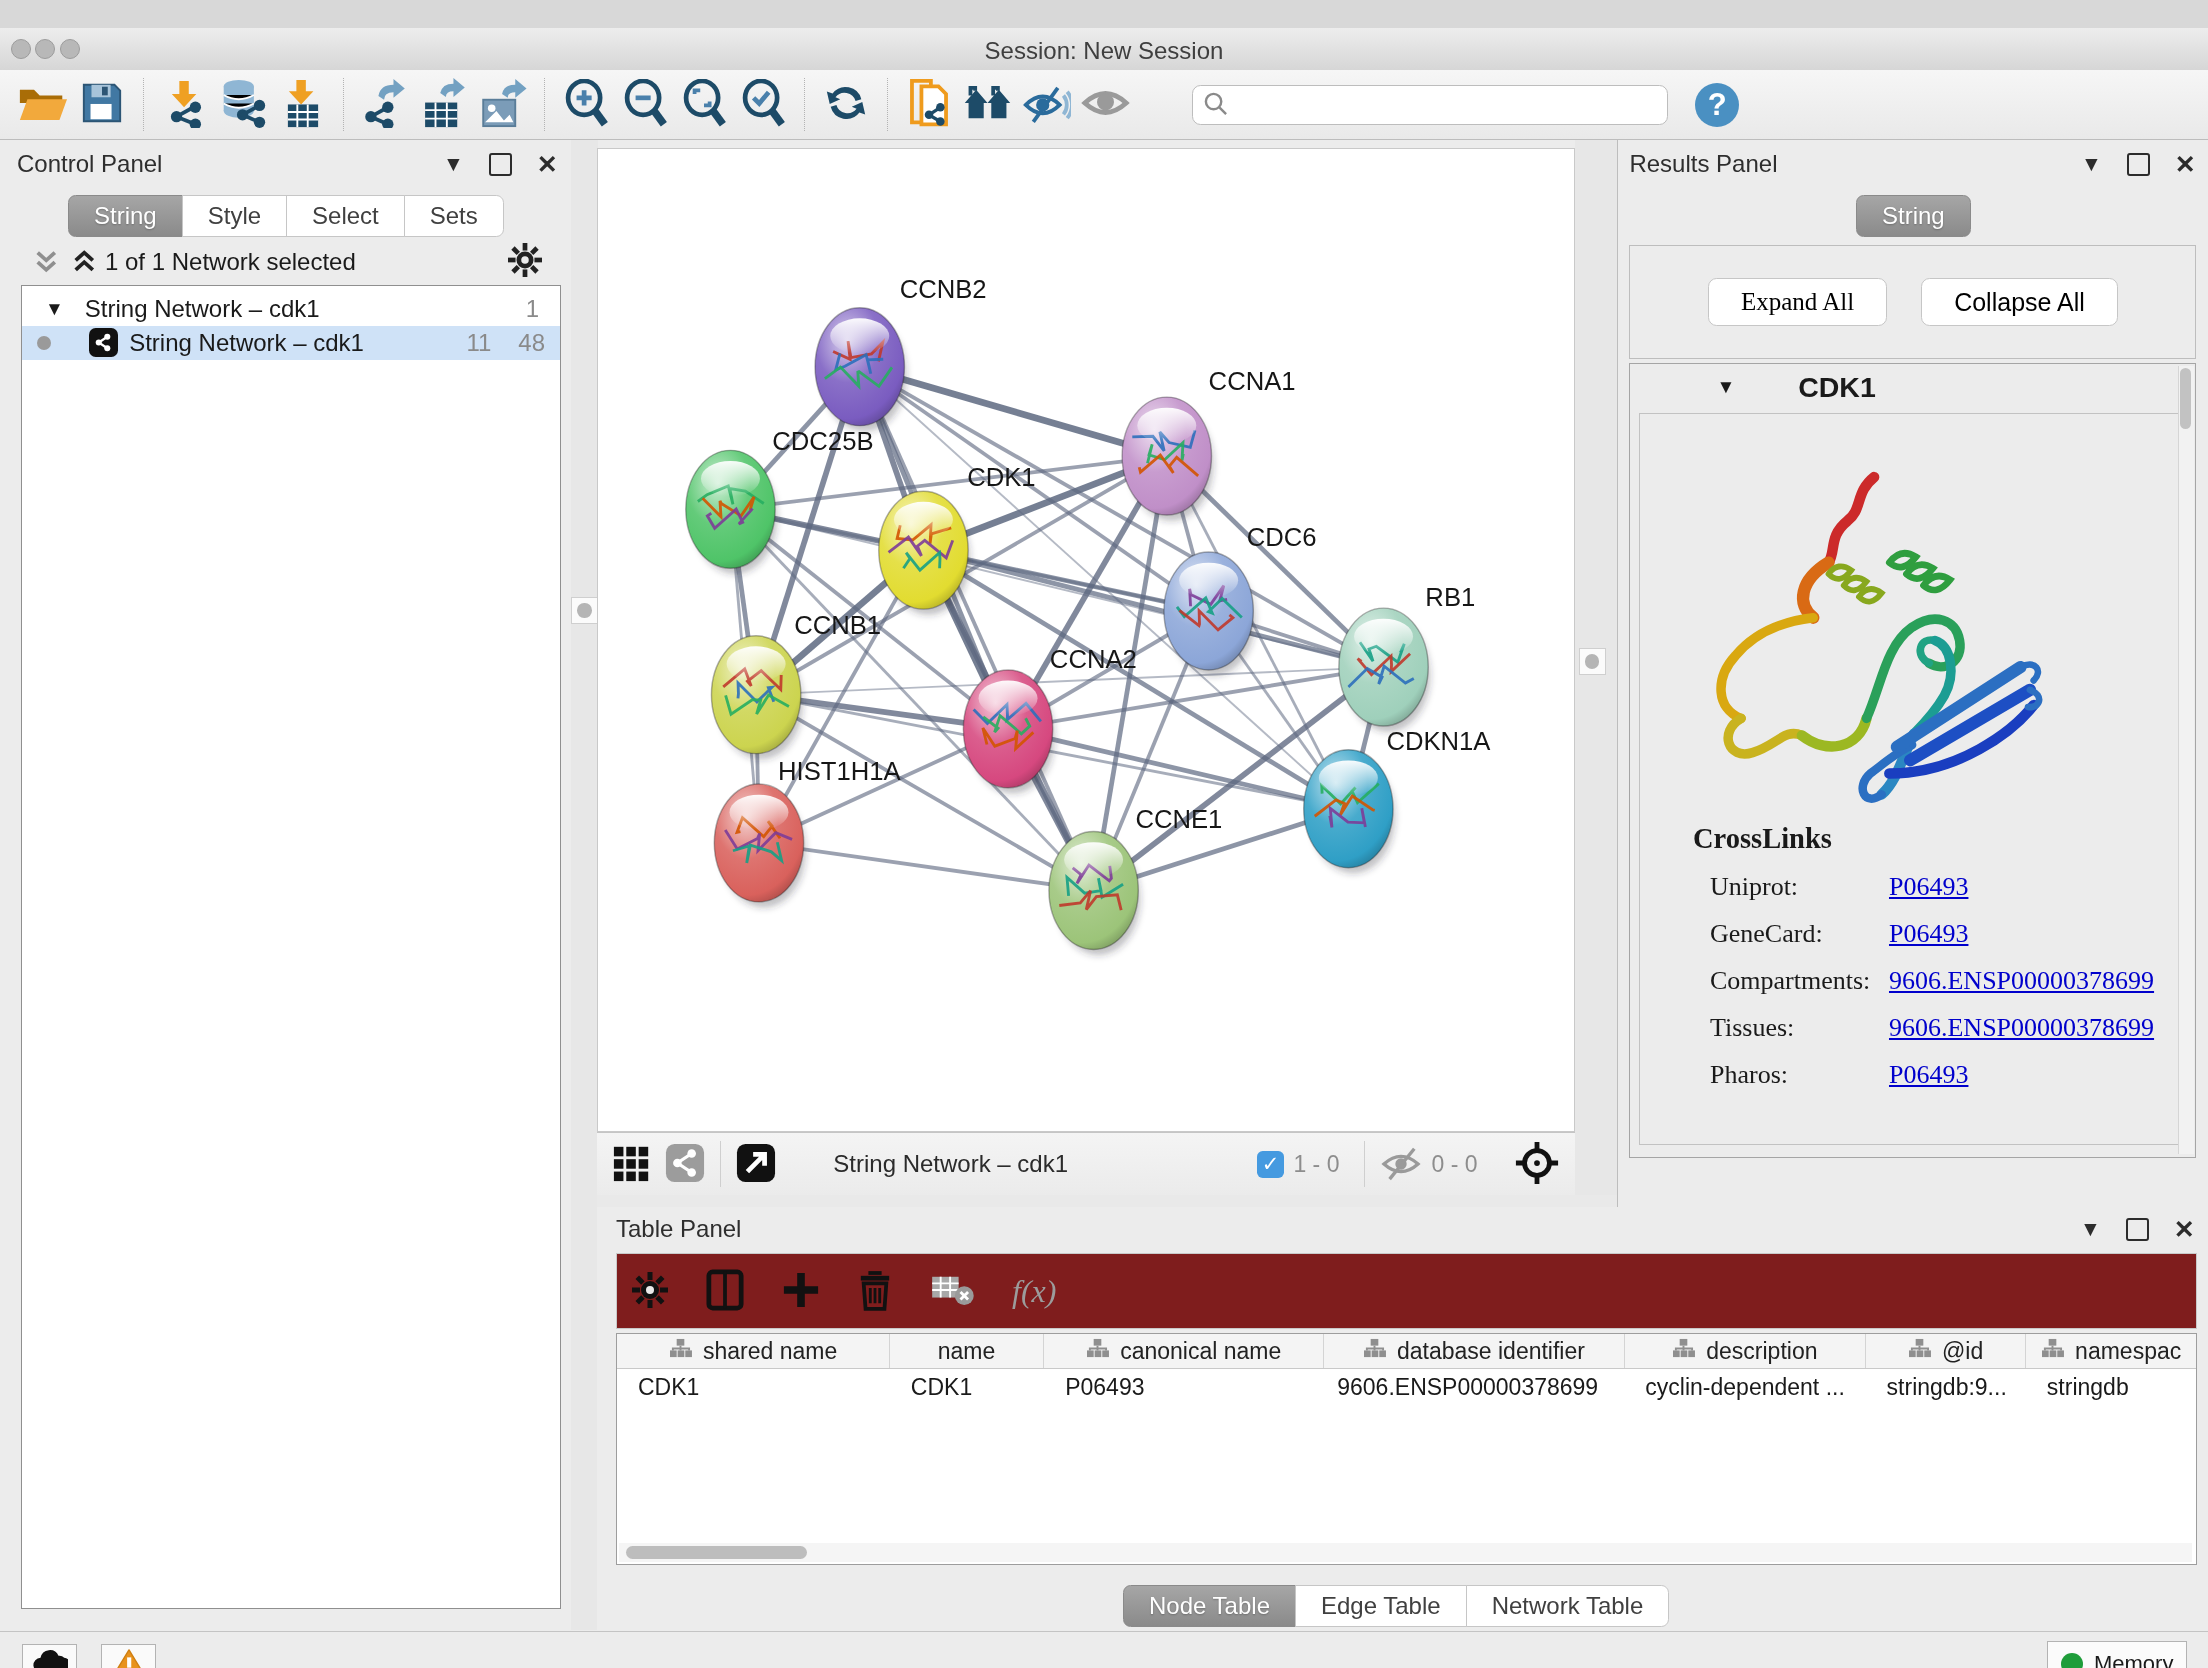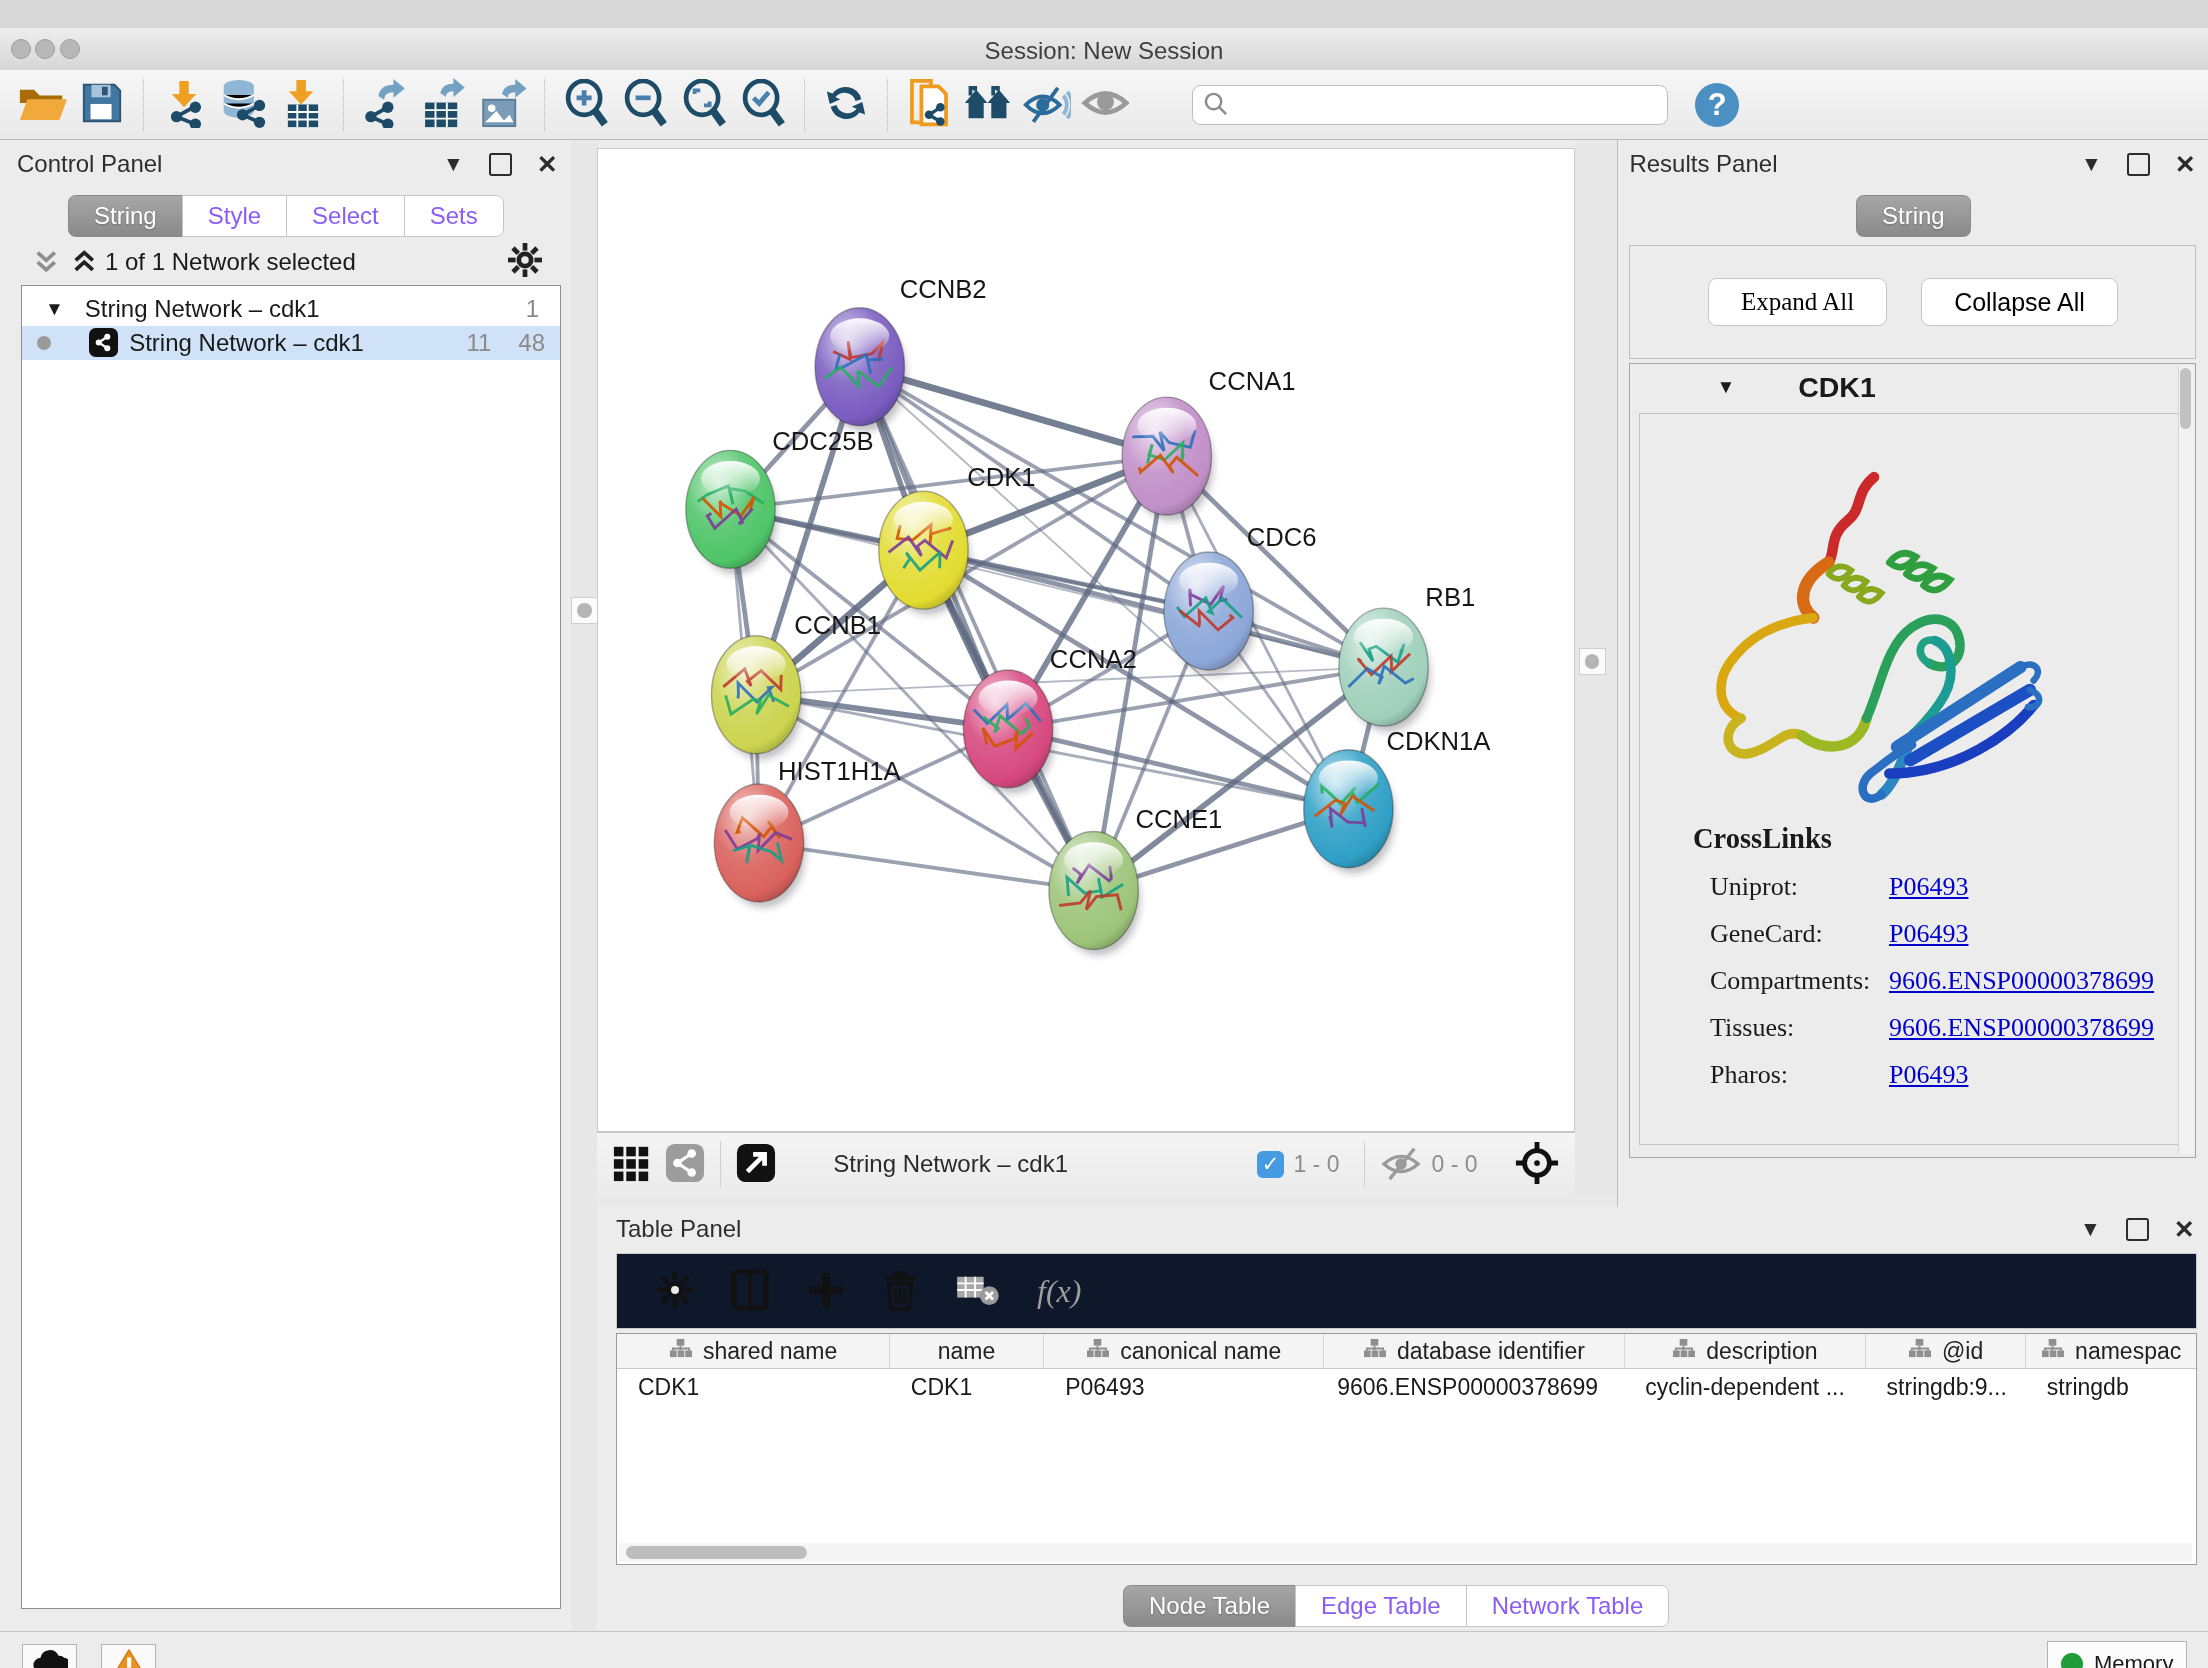--- a/index.html
+++ b/index.html
@@ -25,21 +25,21 @@
     font-family:"Liberation Sans",sans-serif;background:transparent;}
   .help-btn{margin-left:27px;width:44px;height:44px;border-radius:50%;background:#4a90c2;
     color:#fff;font-size:31px;font-weight:bold;display:flex;align-items:center;justify-content:center;flex:none;}
   
   .panel-title{font-size:24px;color:#2e2e2e;}
   .pc-group{position:absolute;display:flex;align-items:center;gap:25px;color:#2c2c2c;}
   .pc-tri{font-size:21px;color:#2c2c2c;}
   .pc-box{width:19px;height:19px;border:2.4px solid #2c2c2c;border-radius:2.9px;}
   .pc-x{font-size:25px;font-weight:bold;}
   .seg{display:flex;}
-  .seg-btn{border:1px solid #c6c6c6;background:#fff;color:#8b5cf6;font-size:24px;
+  .seg-btn{border:1px solid #c6c6c6;background:#fff;color:#404040;font-size:24px;
     display:flex;align-items:center;justify-content:center;padding:0 25px;height:42px;
     box-sizing:border-box;margin-left:-1px;}
   .seg-btn:first-child{border-radius:7.6px 0 0 7.6px;margin-left:0;}
   .seg-btn:last-child{border-radius:0 7.6px 7.6px 0;}
   .seg-btn.single{border-radius:7.6px;}
   .seg-btn.sel{background:linear-gradient(#a6a6a6,#8a8a8a);color:#fff;border-color:#8a8a8a;
     text-shadow:0 1px 1.9px rgba(0,0,0,.25);}
   
   .control-panel{position:absolute;left:0;top:112px;width:571px;height:1490px;background:#ececec;}
   .cp-tree{position:absolute;left:21px;top:145px;width:540px;height:1324px;background:#fff;
@@ -83,22 +83,22 @@
   .crosslinks{font-family:"Liberation Serif",serif;position:absolute;left:0;top:409px;width:100%;}
   .cl-title{font-size:28.5px;font-weight:bold;padding-left:53px;}
   .cl-row{display:flex;font-size:26px;margin-top:17px;}
   .cl-label{width:179px;padding-left:70px;}
   .cl-link{color:#0000cc;text-decoration:underline;}
   .rp-scroll{position:absolute;right:1.9px;top:1.9px;width:15px;height:788px;background:#f2f2f2;
     border-left:1px solid #d5d5d5;}
   .rp-thumb{position:absolute;left:1.9px;top:1.9px;width:10.5px;height:61px;border-radius:5.7px;background:#c2c2c2;}
   
   .table-panel{position:absolute;left:597px;top:1179px;width:1611px;height:423px;background:#ececec;}
-  .tp-toolbar{position:absolute;left:19px;top:46px;width:1581px;height:76px;background:#0f172a;
-    border:1px solid #c9c9c9;box-sizing:border-box;display:flex;align-items:center;padding:0 40px;gap:38px;}
+  .tp-toolbar{position:absolute;left:19px;top:46px;width:1581px;height:76px;background:#7f1d1d;
+    border:1px solid #c9c9c9;box-sizing:border-box;display:flex;align-items:center;padding:0 15px;gap:38px;}
   .tp-table{position:absolute;left:19px;top:126px;width:1581px;height:232px;background:#fff;
     border:1.9px solid #9d9d9d;box-sizing:border-box;}
   .tp-header{display:flex;height:34px;background:#f4f4f4;border-bottom:1px solid #c9c9c9;}
   .th-cell{display:flex;align-items:center;justify-content:center;gap:11.4px;font-size:23px;color:#222;
     border-right:1px solid #d4d4d4;box-sizing:border-box;}
   .tp-row{display:flex;height:36px;align-items:center;font-size:23px;}
   .td-cell{box-sizing:border-box;padding-left:21px;white-space:nowrap;overflow:hidden;}
   .tp-scroll{position:absolute;left:1.9px;bottom:1.9px;width:1573px;height:19px;background:#f5f5f5;}
   .tp-thumb{position:absolute;left:7.6px;top:2.9px;width:181px;height:13.3px;border-radius:6.7px;background:#bdbdbd;}
   .tp-tabs{position:absolute;left:526px;top:378px;}

